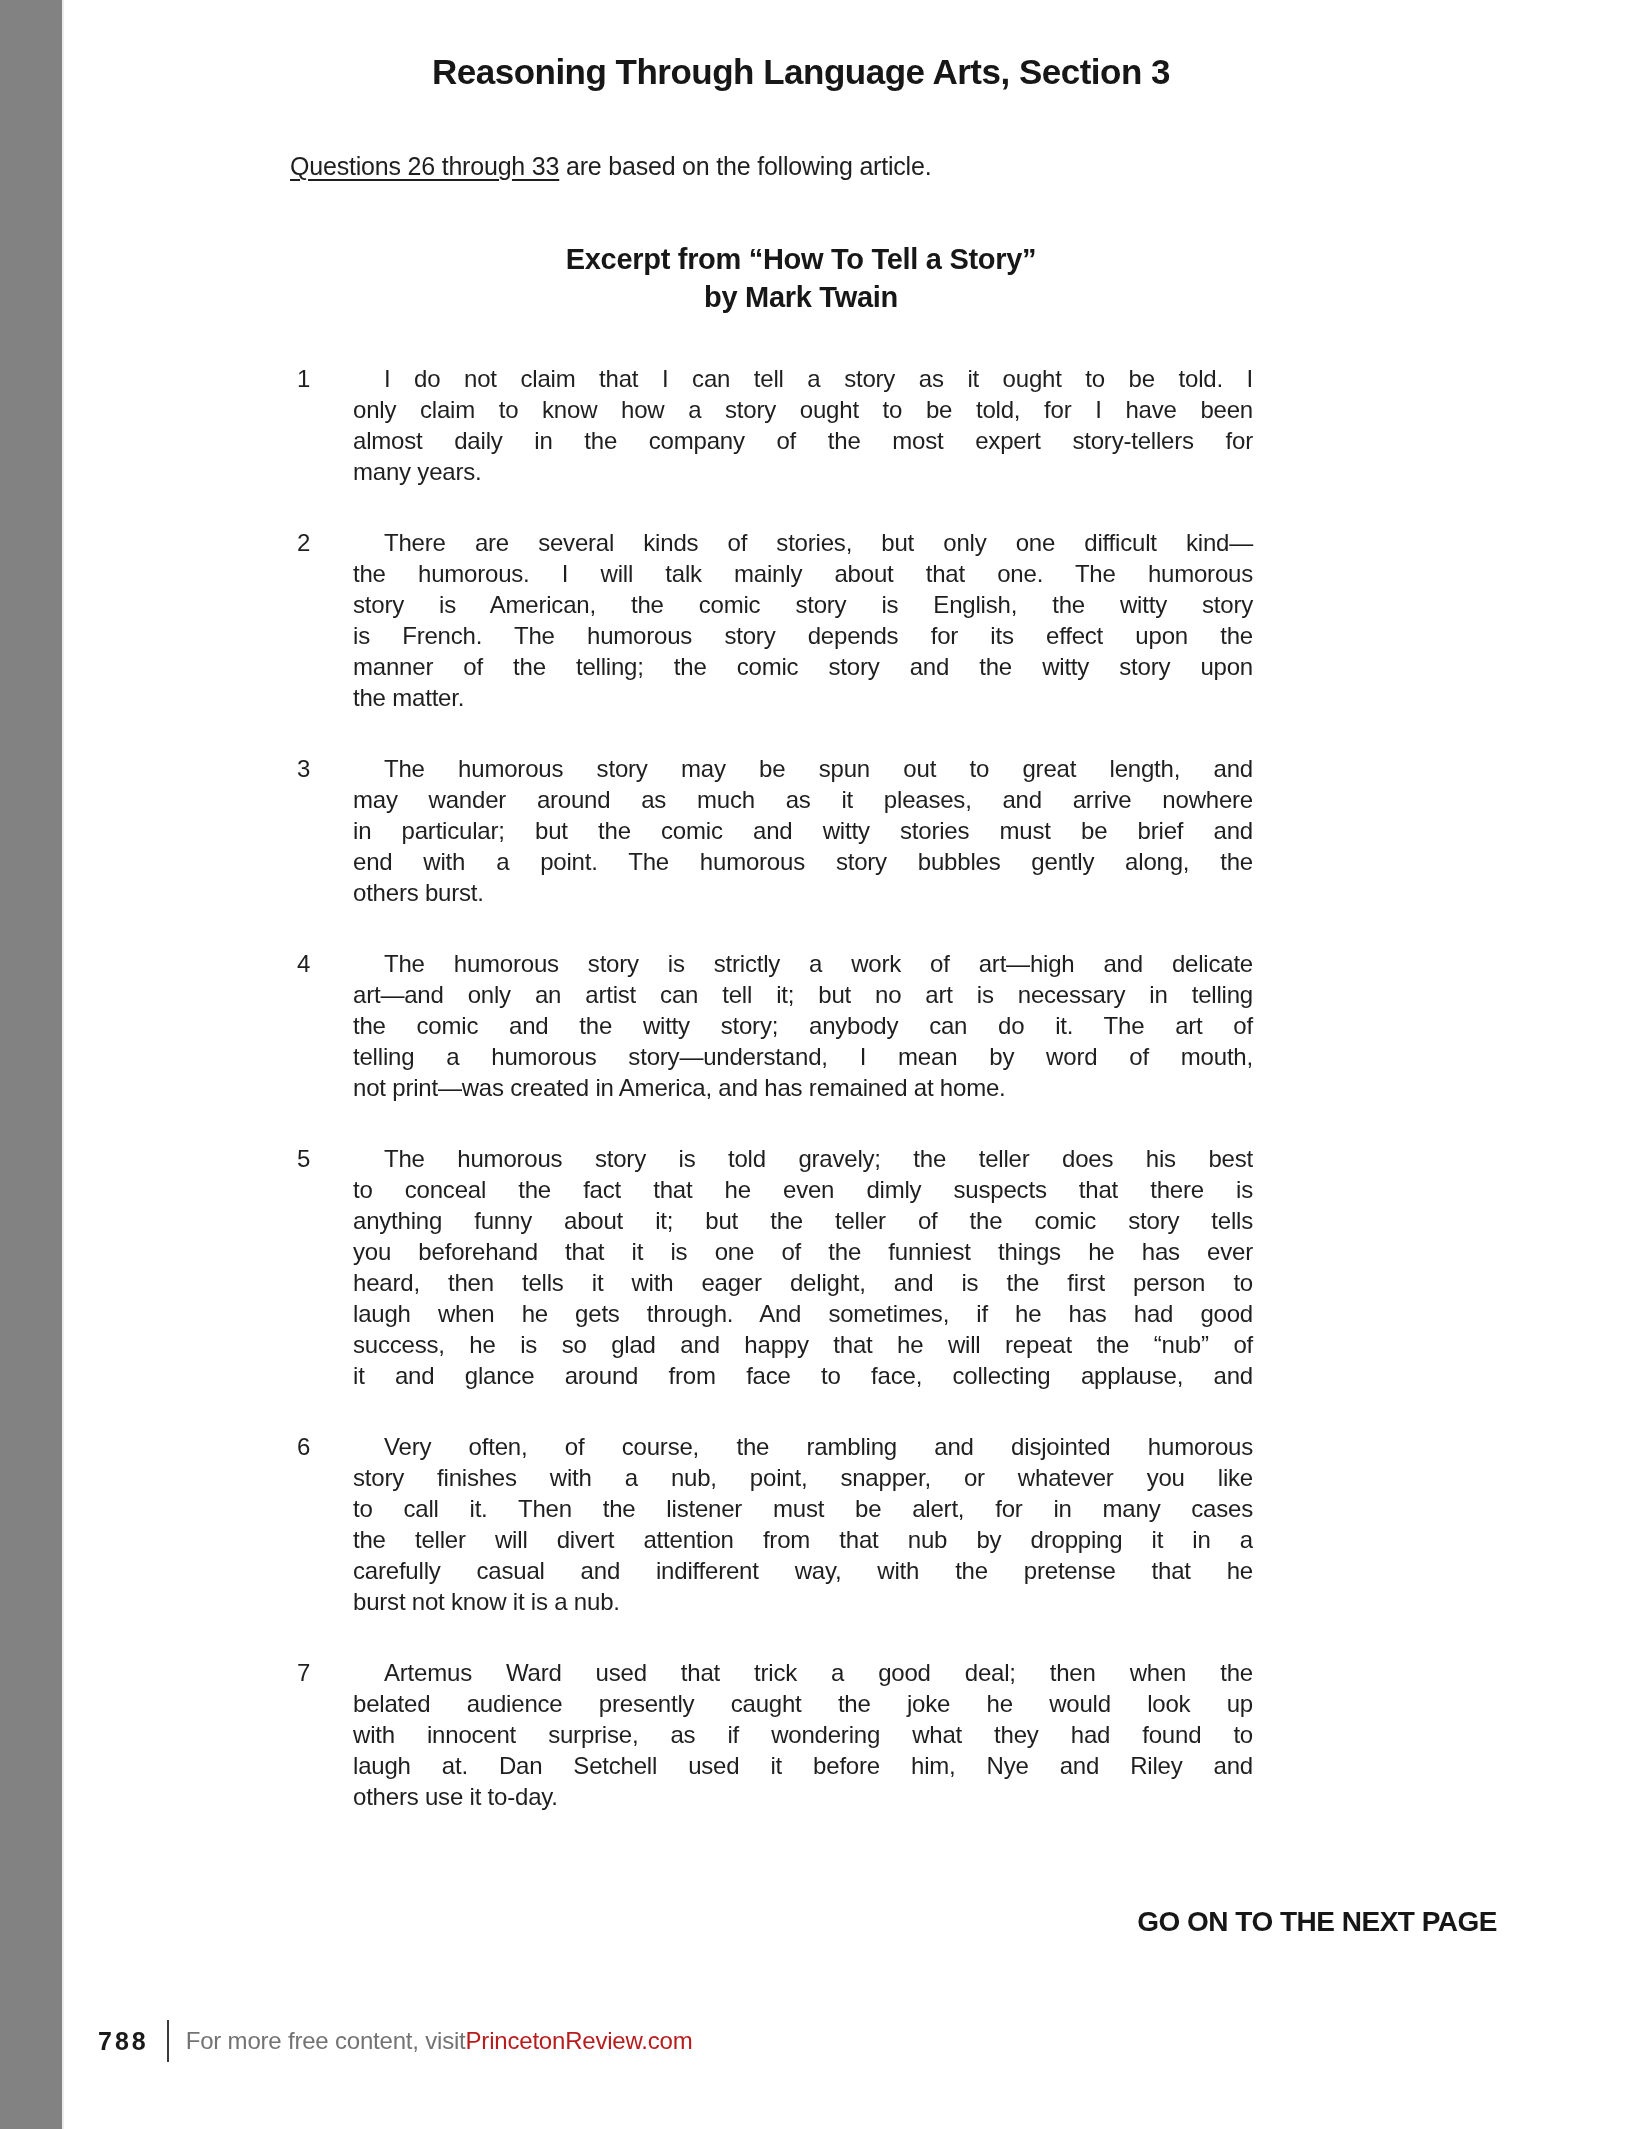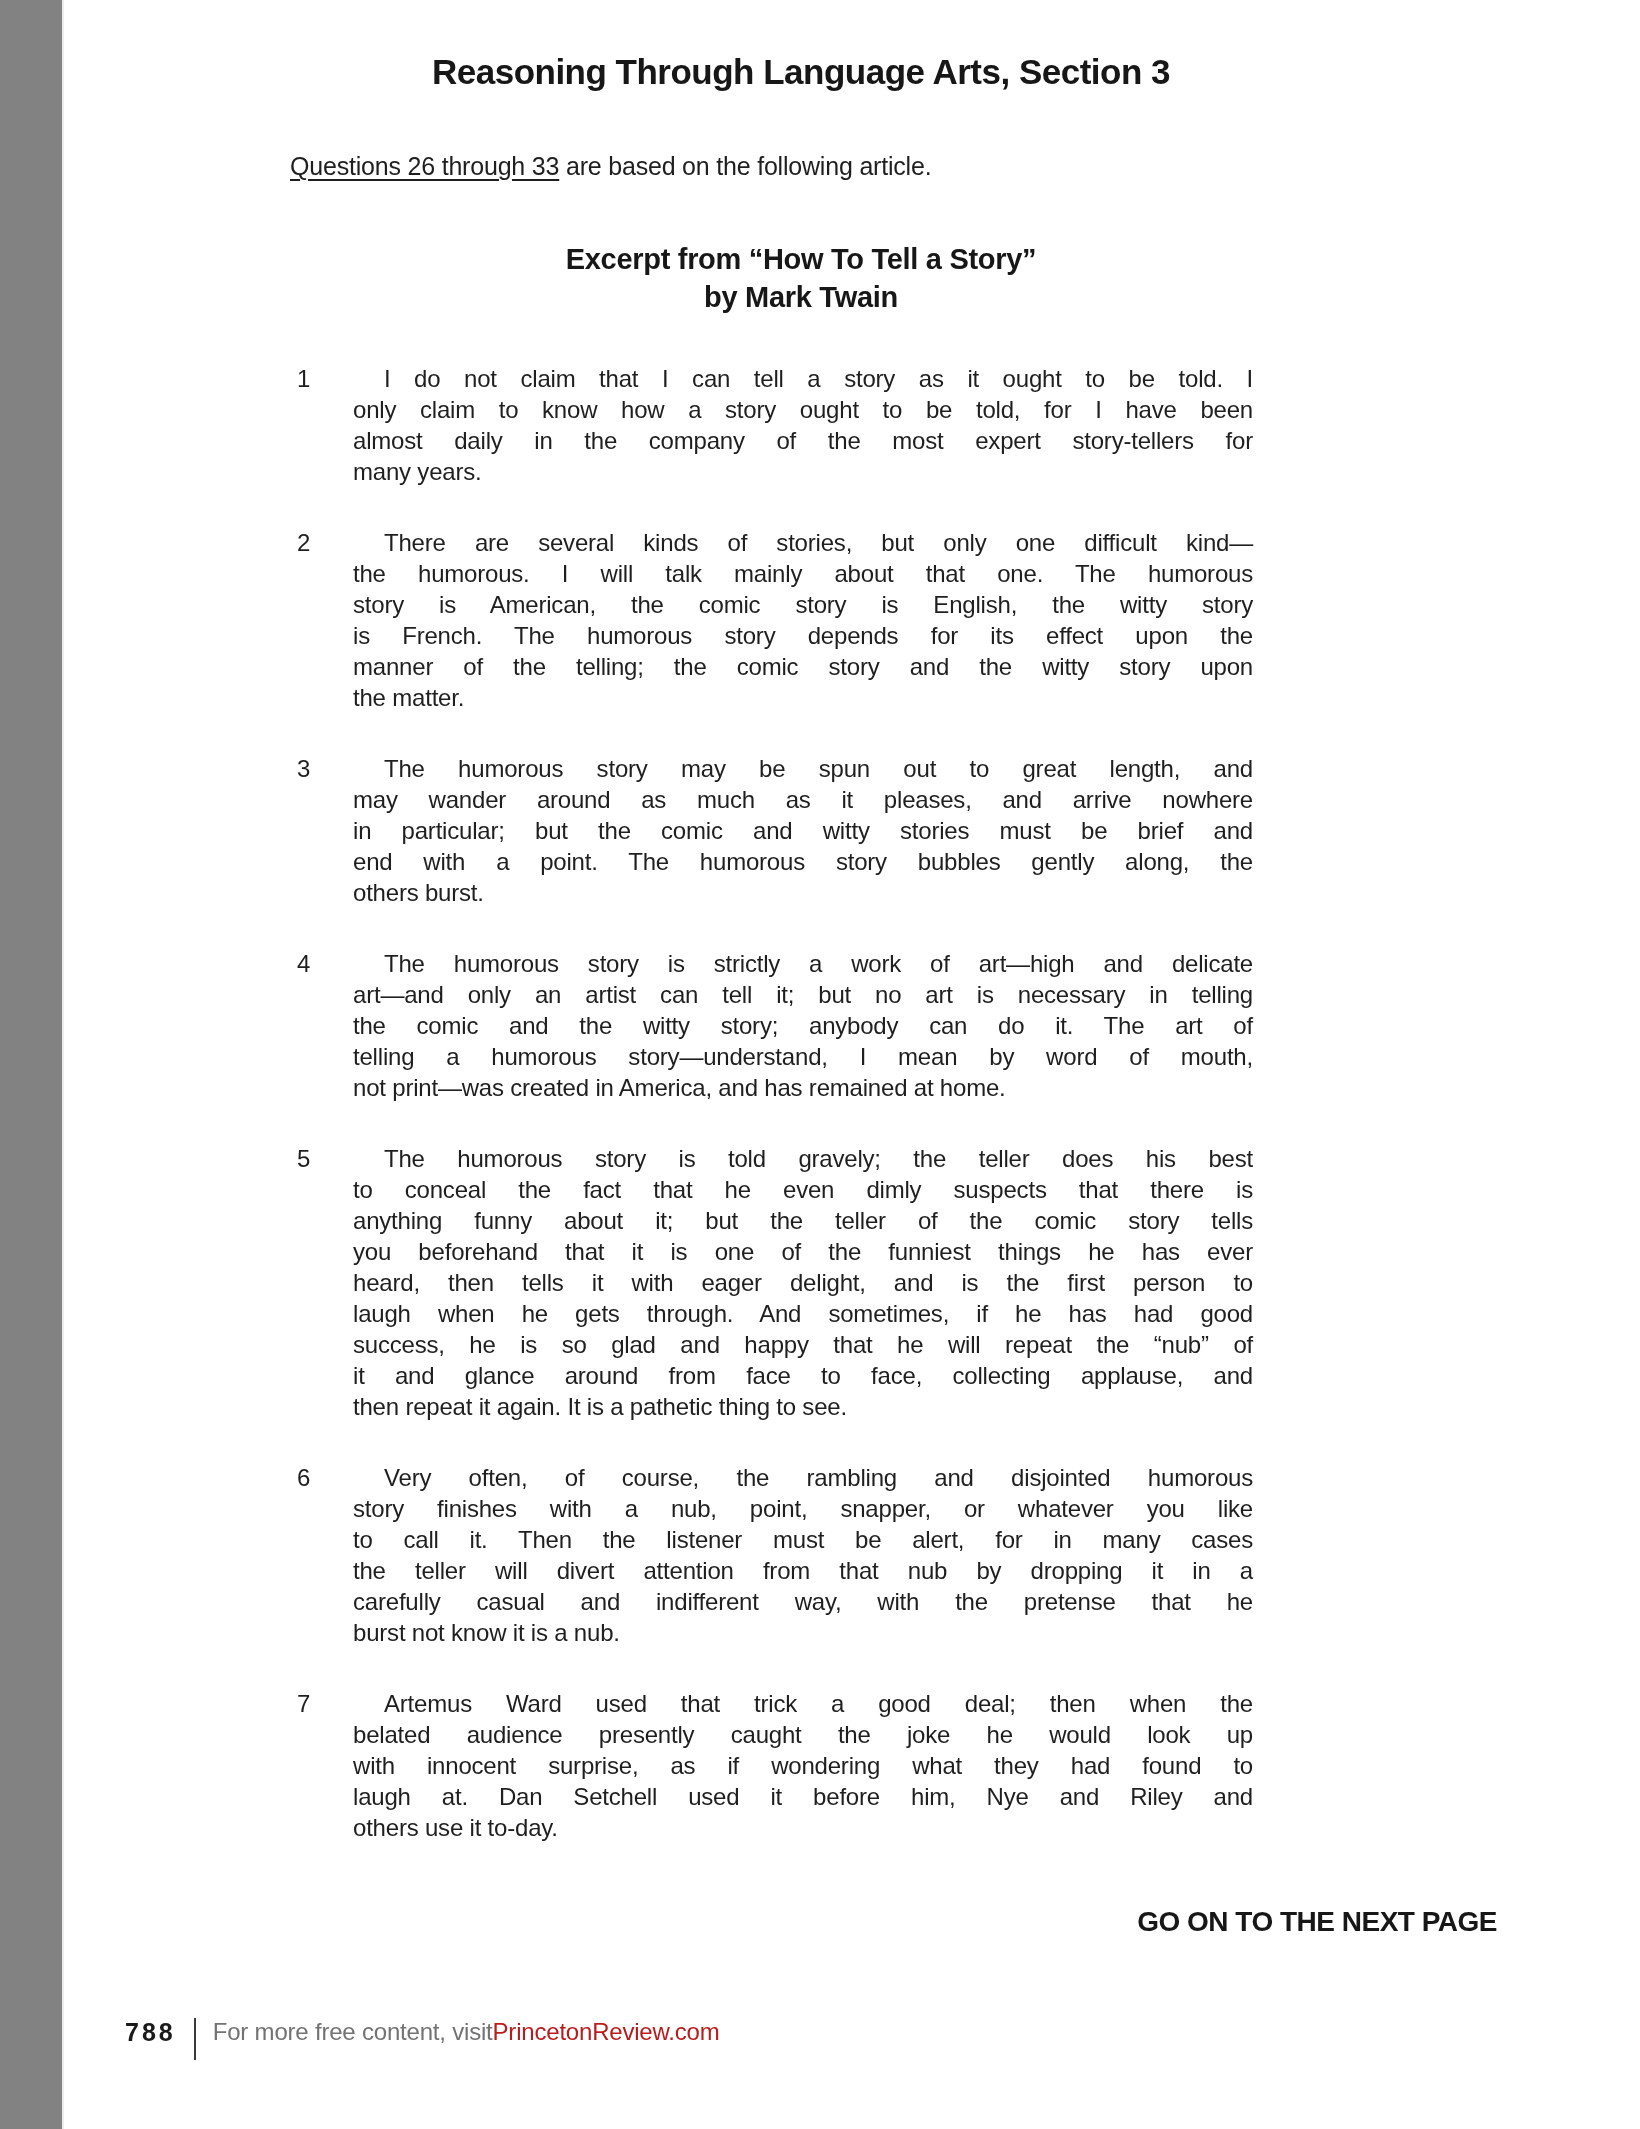--- a/index.html
+++ b/index.html
@@ -89,22 +89,22 @@
     font-size: 28px;
     font-weight: bold;
     letter-spacing: -0.5px;
     color: #171717;
   }
   .footer {
     position: absolute;
     top: 2018px;
     left: 98px;
     display: flex;
+    align-items: center;
     height: 46px;
-    margin-left: 27px;
   }
   .footer .pagenum {
     font-weight: bold;
     font-size: 25px;
     letter-spacing: 3px;
     color: #1a1a1a;
   }
   .footer .divider {
     display: inline-block;
     width: 2px;
@@ -179,21 +179,20 @@
         <div class="para">
           <span class="pnum">5</span>
           <div class="line first">The humorous story is told gravely; the teller does his best</div>
           <div class="line">to conceal the fact that he even dimly suspects that there is</div>
           <div class="line">anything funny about it; but the teller of the comic story tells</div>
           <div class="line">you beforehand that it is one of the funniest things he has ever</div>
           <div class="line">heard, then tells it with eager delight, and is the first person to</div>
           <div class="line">laugh when he gets through. And sometimes, if he has had good</div>
           <div class="line">success, he is so glad and happy that he will repeat the “nub” of</div>
           <div class="line">it and glance around from face to face, collecting applause, and</div>
-          <div class="line last">then repeat it again. It is a pathetic thing to see.</div>
         </div>
         <div class="para">
           <span class="pnum">6</span>
           <div class="line first">Very often, of course, the rambling and disjointed humorous</div>
           <div class="line">story finishes with a nub, point, snapper, or whatever you like</div>
           <div class="line">to call it. Then the listener must be alert, for in many cases</div>
           <div class="line">the teller will divert attention from that nub by dropping it in a</div>
           <div class="line">carefully casual and indifferent way, with the pretense that he</div>
           <div class="line last">burst not know it is a nub.</div>
         </div>

